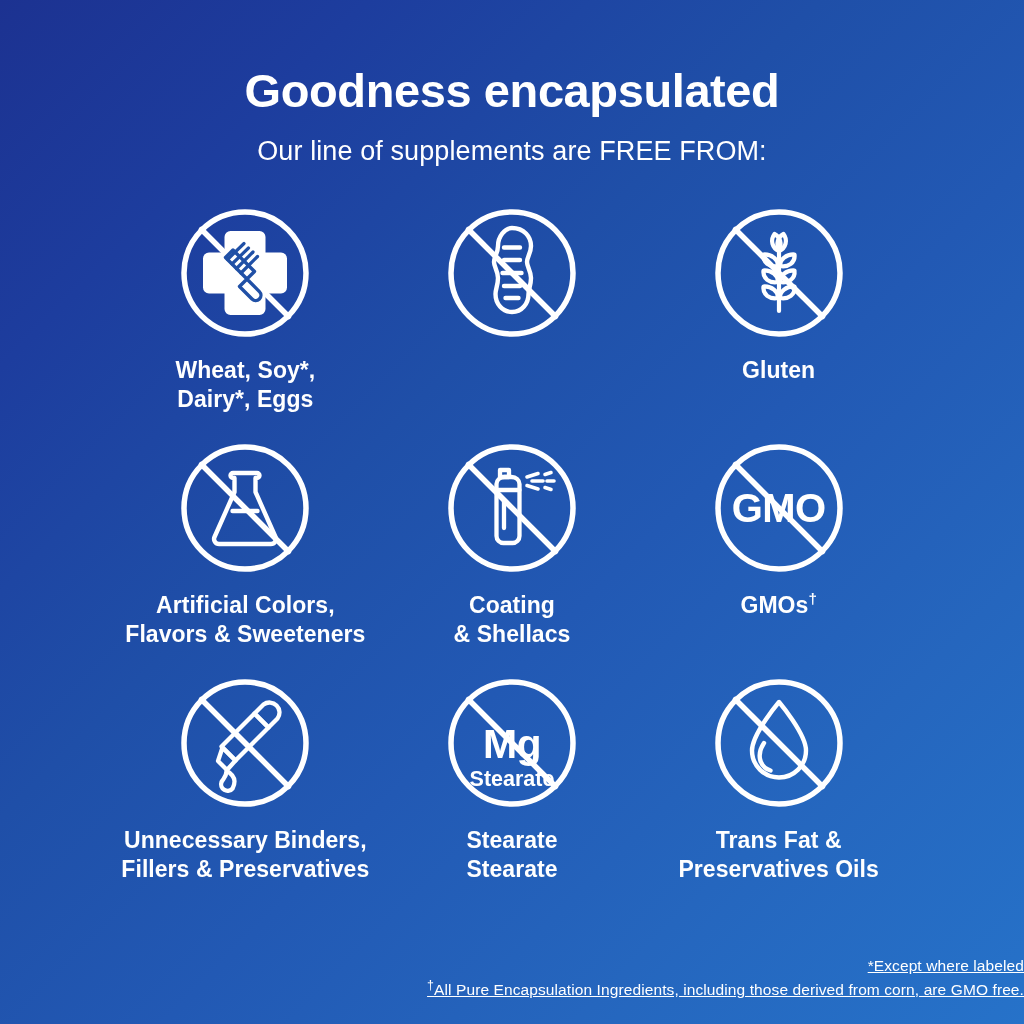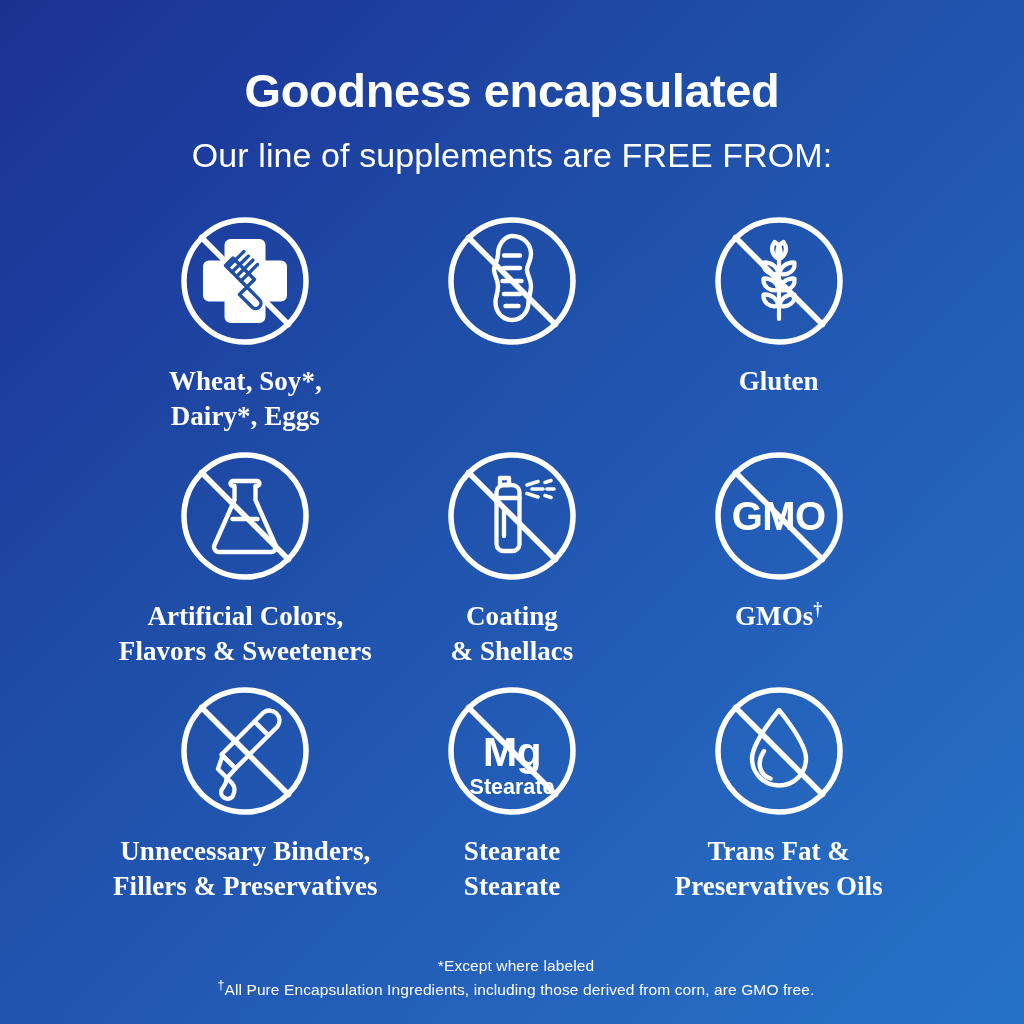--- a/index.html
+++ b/index.html
@@ -33,21 +33,21 @@
   }
   .title {
     font-size: 47px;
     font-weight: bold;
     color: #ffffff;
     letter-spacing: -0.4px;
     line-height: 1.16;
     margin: 0;
   }
   .subtitle {
-    font-size: 34px;
+    font-size: 27px;
     font-weight: normal;
     color: #ffffff;
     letter-spacing: 0.1px;
     margin: 16px 0 0 0;
     line-height: 1.2;
   }
 
   
   .grid {
     width: 800px;
@@ -68,28 +68,27 @@
     position: relative;
   }
   .badge svg {
     display: block;
     width: 136px;
     height: 136px;
     overflow: visible;
   }
   .cell-label {
     margin-top: 15px;
-    font-size: 27px;
+    font-size: 23px;
     font-weight: bold;
     color: #ffffff;
     text-align: center;
     line-height: 1.28;
     letter-spacing: 0.05px;
     white-space: pre-line;
-    font-family: Liberation Serif, serif;
   }
   .cell-label sup {
     font-size: 0.66em;
     vertical-align: super;
     line-height: 0;
   }
 
   
   .badge-text {
     position: absolute;
@@ -118,22 +117,23 @@
     line-height: 1;
     margin-top: 3px;
   }
 
   
   .footnotes {
     position: absolute;
     left: 8px;
     right: 0;
     bottom: 22px;
-    text-align: center;
-    color: #ffffff;
+    text-align: right;
+    color: #ffffff;
+    text-decoration: underline;
   }
   .footnote {
     font-size: 15.5px;
     line-height: 1.55;
     letter-spacing: 0.1px;
   }
   .footnote sup {
     font-size: 0.8em;
     vertical-align: super;
     line-height: 0;

